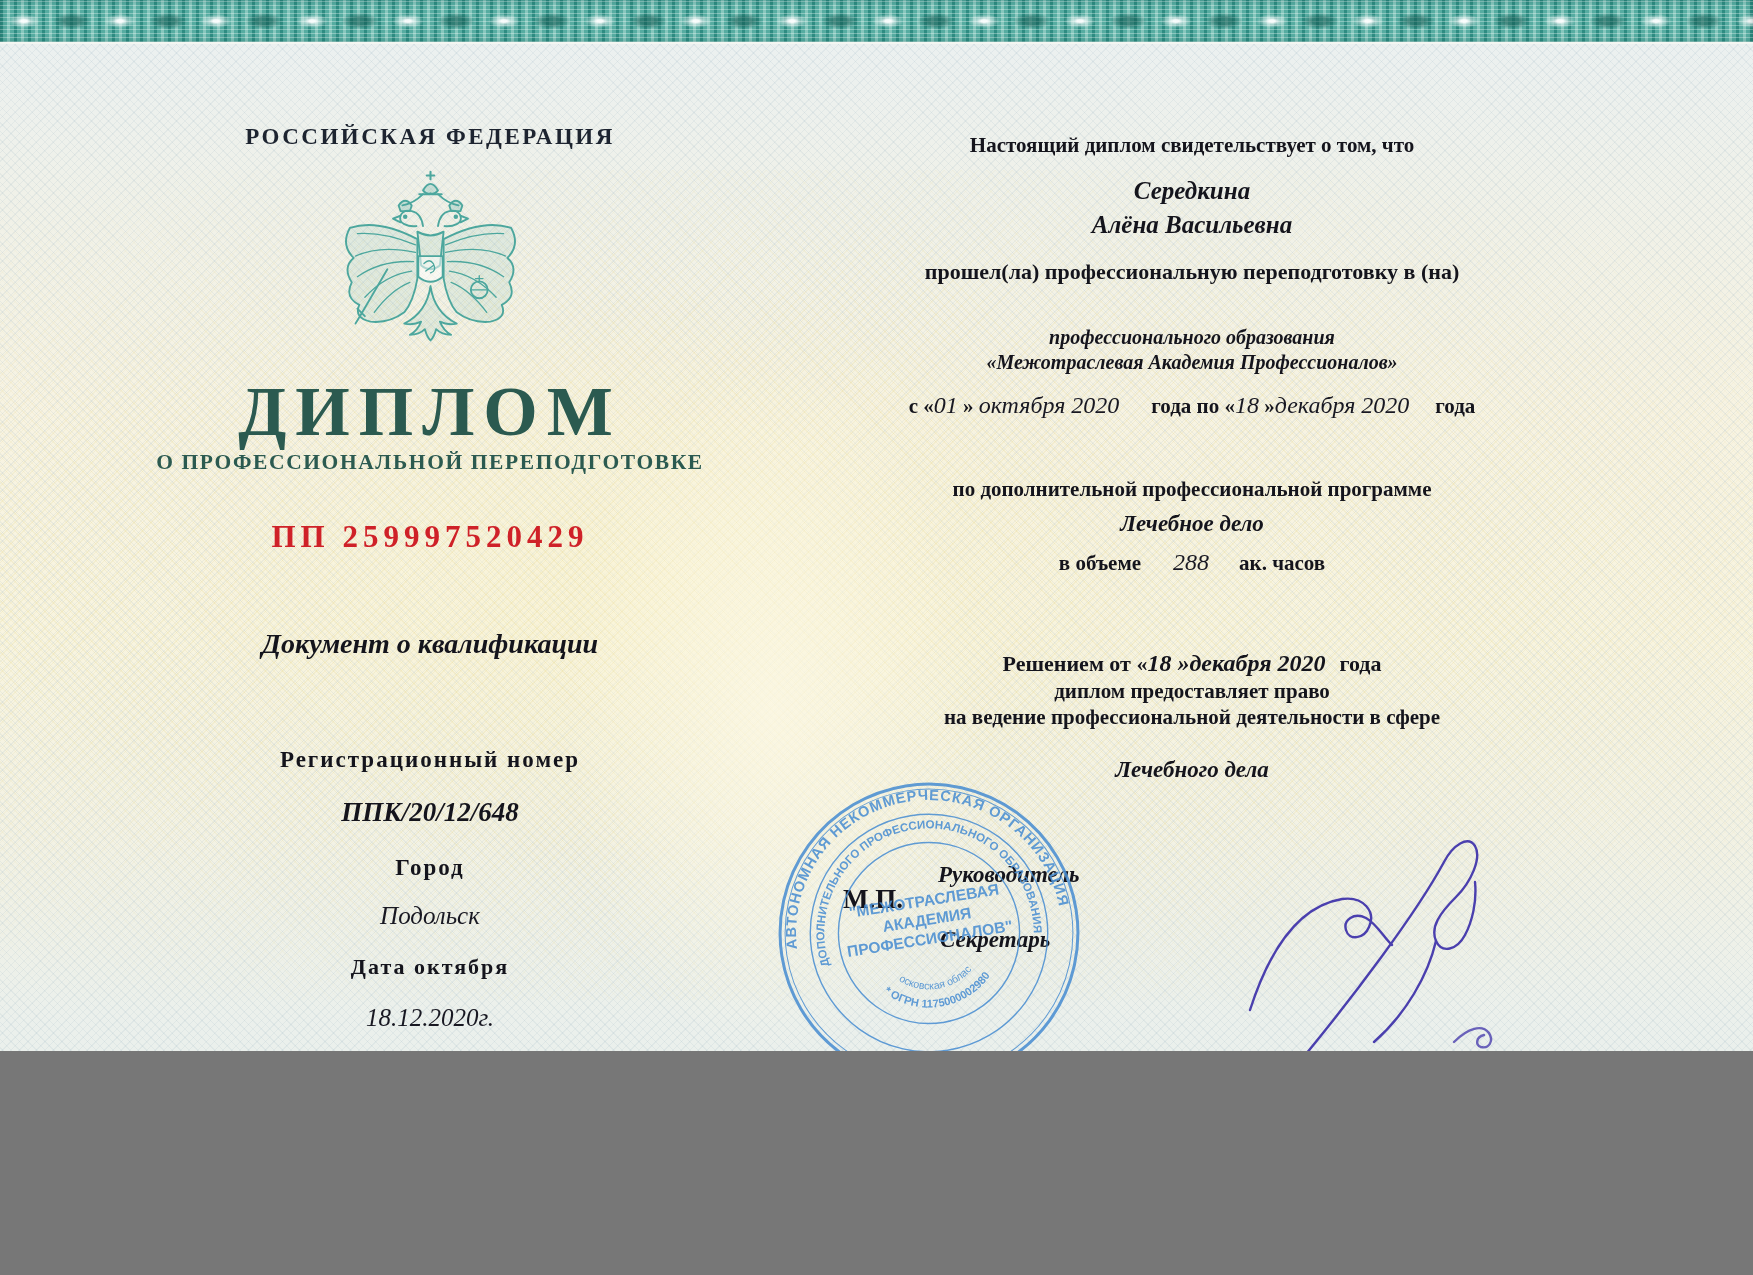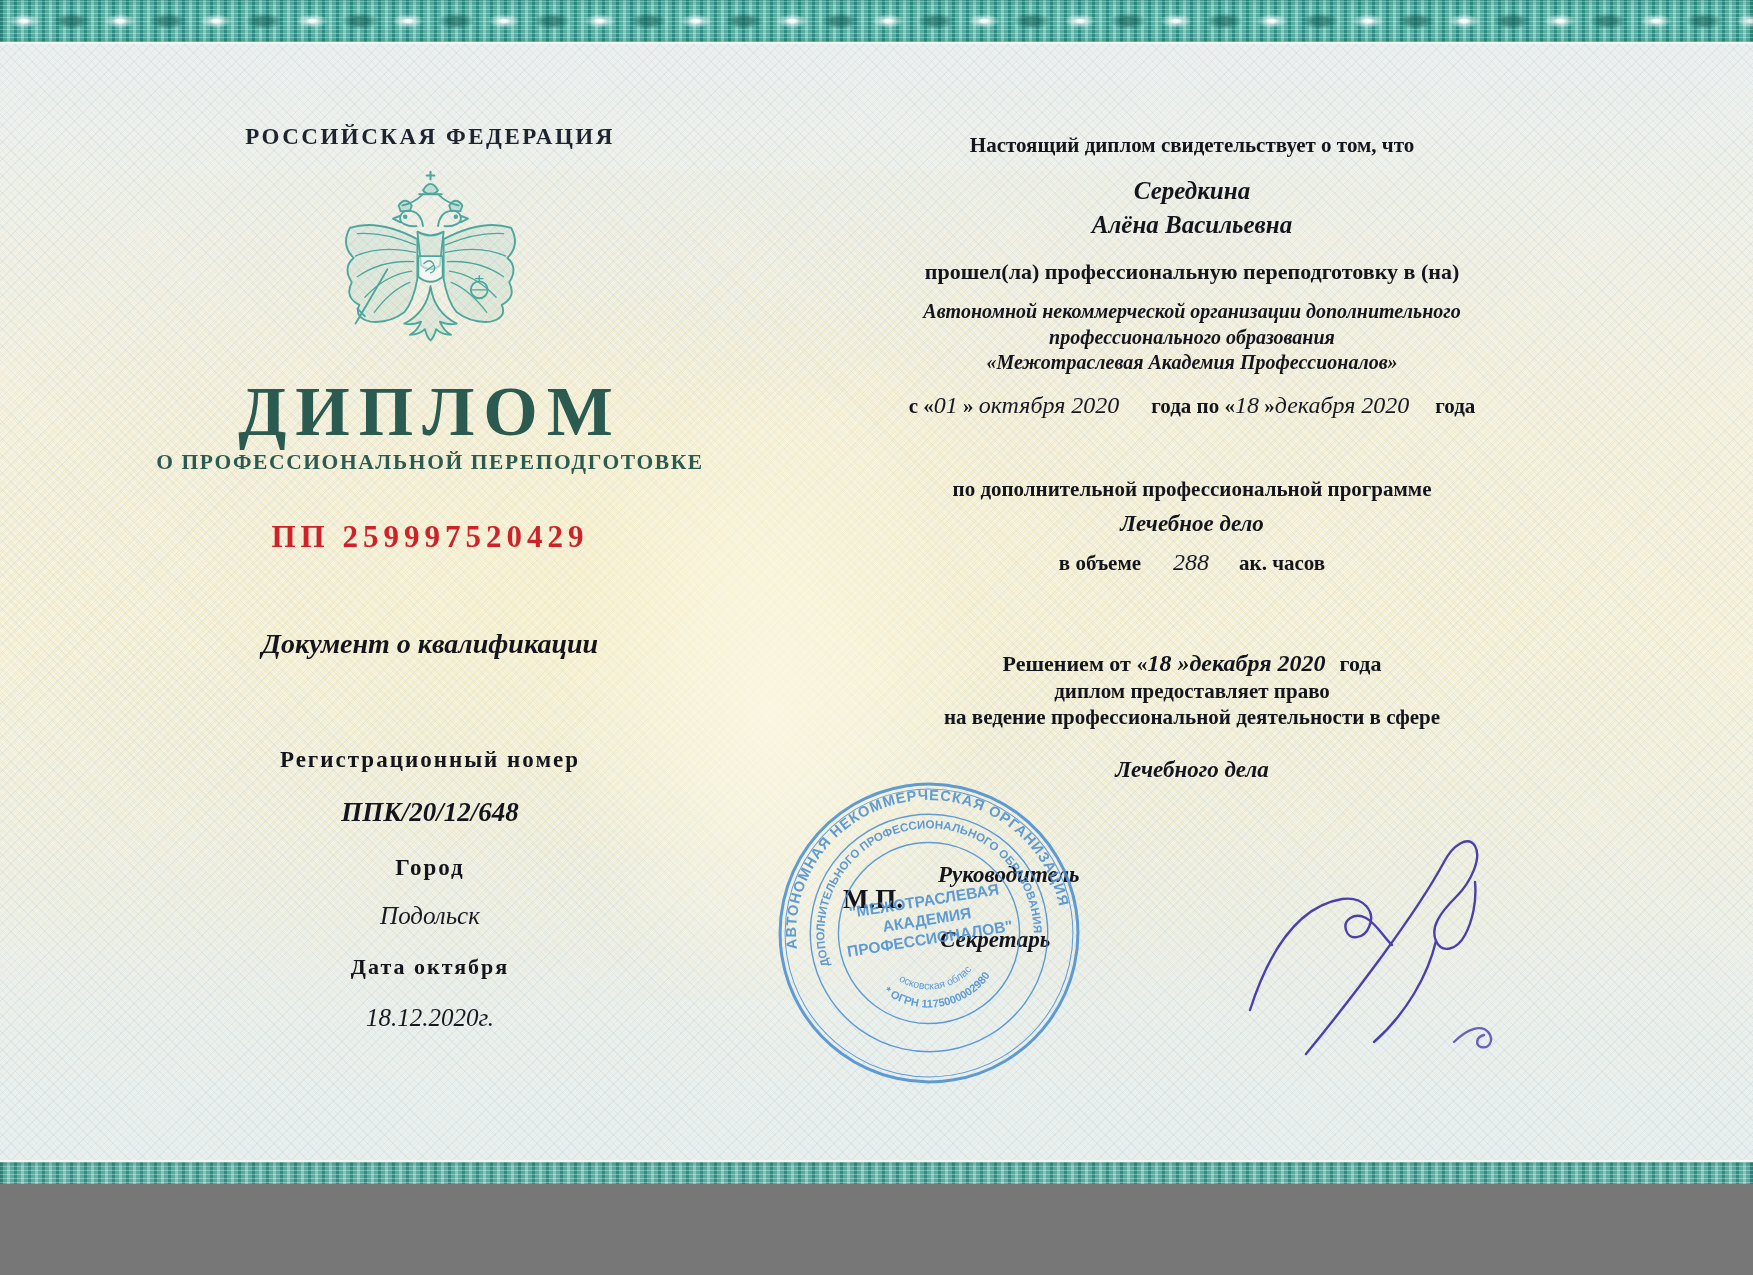--- a/index.html
+++ b/index.html
@@ -1,16 +1,16 @@
 <!DOCTYPE html>
 <html><head>
 <meta charset="utf-8">
 <style>
   html,body{margin:0;padding:0;background:#777;}
-  .stage{position:relative;width:1753px;height:1184px;overflow:hidden;
+  .stage{position:relative;width:1753px;height:1051px;overflow:hidden;
          font-family:"Liberation Serif","DejaVu Serif",serif;background:#7d7d7d;}
   .sheet{position:absolute;left:0;top:0;width:1753px;height:1218px;
          background:linear-gradient(180deg,#eaf0f2 0%,#eff1ea 14%,#f7f3e2 34%,#f8f4df 52%,#f3f2e4 68%,#ebf0ec 84%,#e7efec 100%);}
   .sheet::before{content:"";position:absolute;inset:0;
          background:
            repeating-linear-gradient(45deg,rgba(100,140,165,.085) 0 1px,transparent 1px 6px),
            repeating-linear-gradient(-45deg,rgba(100,140,165,.085) 0 1px,transparent 1px 6px);}
   .midtint{position:absolute;left:0;top:170px;width:1753px;height:830px;
          background:
            repeating-linear-gradient(45deg,rgba(205,180,60,.10) 0 1px,transparent 1px 6px),
@@ -102,21 +102,20 @@
     <div class="abs ctr col-left t-bi fs27" style="top:797px">ППК/20/12/648</div>
     <div class="abs ctr col-left t-lbl" style="top:855px">Город</div>
     <div class="abs ctr col-left t-i fs25" style="top:902px">Подольск</div>
     <div class="abs ctr col-left t-lbl fs22" style="top:954px">Дата октября</div>
     <div class="abs ctr col-left t-i fs25" style="top:1004px">18.12.2020г.</div>
 
     <div class="abs ctr col-right t-b fs21" style="top:133px">Настоящий диплом свидетельствует о том, что</div>
     <div class="abs ctr col-right t-bi fs25" style="top:177px">Середкина</div>
     <div class="abs ctr col-right t-bi fs25" style="top:211px">Алёна Васильевна</div>
     <div class="abs ctr col-right t-b fs22" style="top:259px">прошел(ла) профессиональную переподготовку в (на)</div>
-    <div class="abs ctr col-right t-bi fs20" style="top:300px">Автономной некоммерческой организации дополнительного</div>
     <div class="abs ctr col-right t-bi fs20" style="top:326px">профессионального образования</div>
     <div class="abs ctr col-right t-bi fs20" style="top:351px">«Межотраслевая Академия Профессионалов»</div>
 
     <div class="abs ctr col-right fs21" style="top:392px">
       <span class="t-b">с «</span><span class="t-i fs24">01</span><span class="t-b"> » </span><span class="t-i fs24">октября 2020</span><span class="t-b gap22">года по «</span><span class="t-i fs24">18</span><span class="t-b"> »</span><span class="t-i fs24">декабря 2020</span><span class="t-b gap26">года</span>
     </div>
 
     <div class="abs ctr col-right t-b fs21" style="top:477px">по дополнительной профессиональной программе</div>
     <div class="abs ctr col-right t-bi fs23" style="top:511px">Лечебное дело</div>
 

